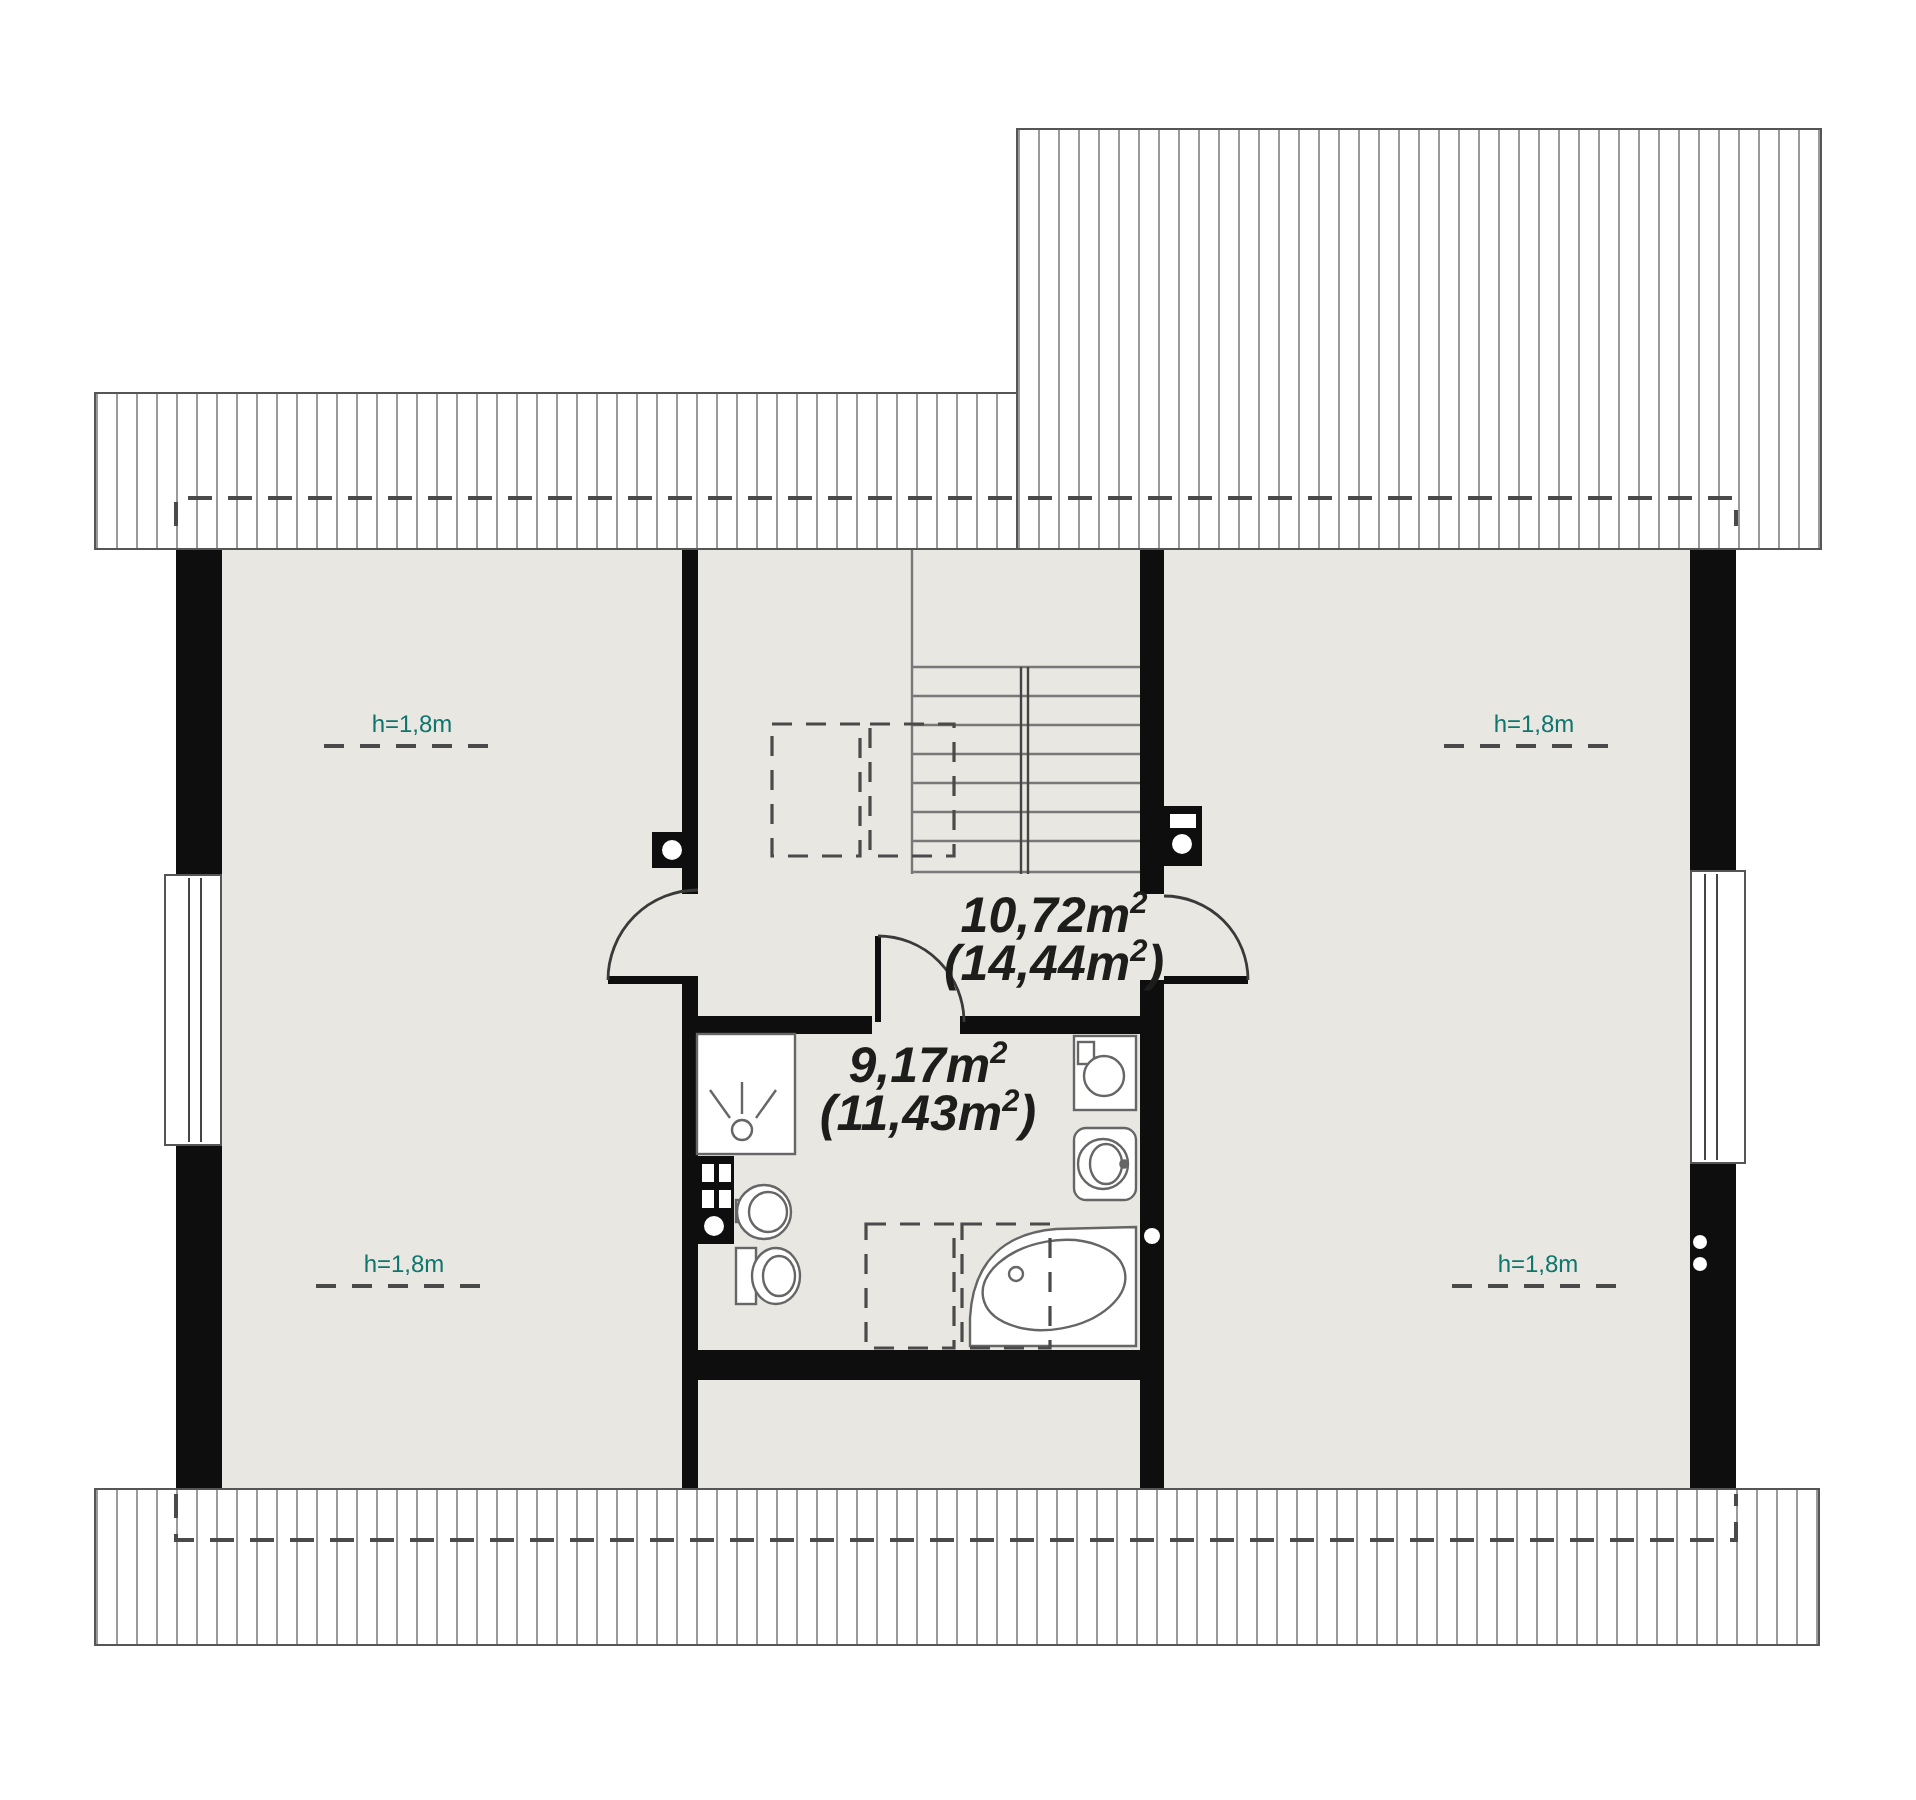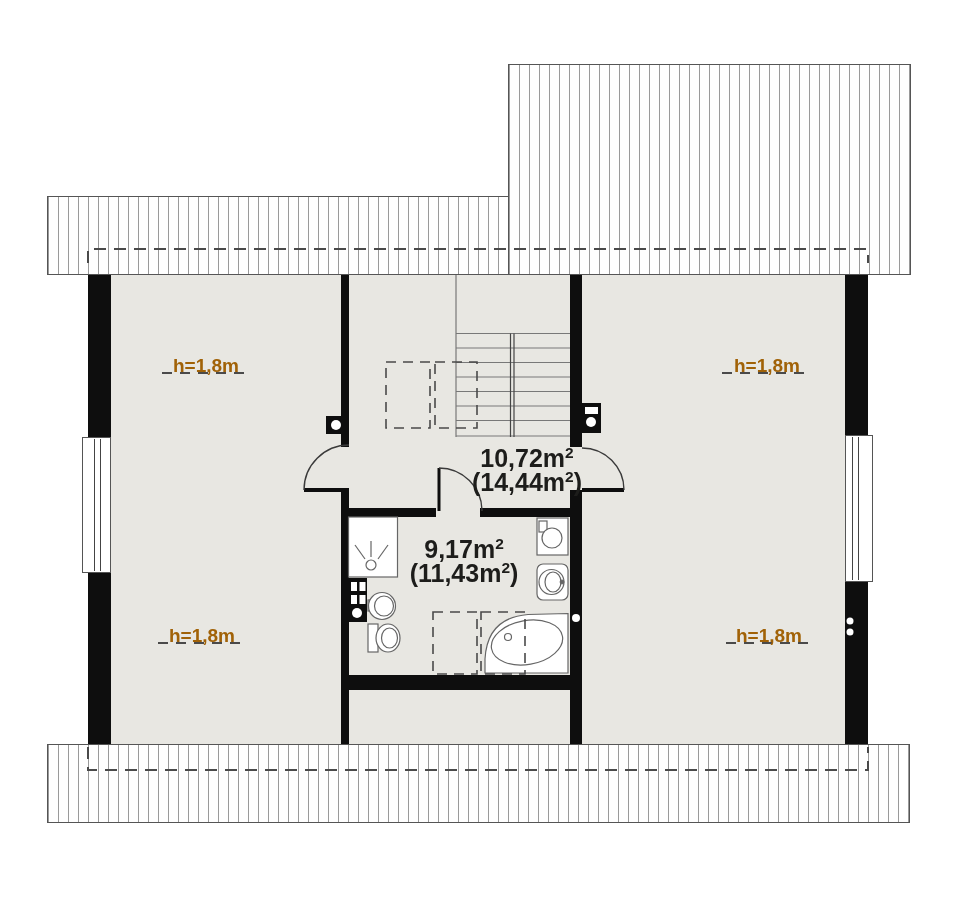--- a/index.html
+++ b/index.html
@@ -12,26 +12,26 @@
     background-color:#ffffff;
     background-image:repeating-linear-gradient(to right,#9a9a9a 0,#9a9a9a 1px,transparent 1px,transparent 10px);
     border:1px solid #555;
     box-sizing:border-box;
   }
   .wall{position:absolute;background:#0e0e0e;}
   .window{position:absolute;background:#ffffff;border:1px solid #555;box-sizing:border-box;}
   .glazing{position:absolute;top:1px;bottom:1px;width:5px;border-left:1px solid #444;border-right:1px solid #444;}
   .area-label{
     position:absolute;transform:translateX(-50%);text-align:center;white-space:nowrap;
-    font-weight:bold;font-size:25px;line-height:24px;color:#1d1d1b;letter-spacing:0px;
+    font-weight:bold;font-size:25px;line-height:24px;color:#1d1d1b;letter-spacing:0px;font-style:italic;
   }
   .area-label sup{font-size:62%;line-height:0;}
   .h-label{
     position:absolute;transform:translateX(-50%);white-space:nowrap;
-    font-size:19px;font-weight:700;color:#a16207;
+    font-size:12px;font-weight:400;color:#0f766e;
   }
   svg.overlay{position:absolute;left:0;top:0;pointer-events:none;}
 </style>
 </head>
 <body>
 
 <div id="plan-canvas">
 
   <div class="abs hatch" style="left:47px;top:196px;width:461px;height:79px;border-right:none;"></div>
   <div class="abs hatch" style="left:508px;top:64px;width:403px;height:211px;"></div>
@@ -166,21 +166,21 @@
       <circle cx="576" cy="618" r="4"></circle>
       <circle cx="850" cy="621" r="3.5"></circle>
       <circle cx="850" cy="632" r="3.5"></circle>
     </g>
   </svg>
 
   <div class="area-label" style="left:527px;top:446px;">
     <div>10,72m<sup>2</sup></div>
     <div>(14,44m<sup>2</sup>)</div>
   </div>
-  <div class="area-label" style="left:464px;top:537px;">
+  <div class="area-label" style="left:464px;top:521px;">
     <div>9,17m<sup>2</sup></div>
     <div>(11,43m<sup>2</sup>)</div>
   </div>
 
   <div class="h-label" style="left:206px;top:355px;">h=1,8m</div>
   <div class="h-label" style="left:767px;top:355px;">h=1,8m</div>
   <div class="h-label" style="left:202px;top:625px;">h=1,8m</div>
   <div class="h-label" style="left:769px;top:625px;">h=1,8m</div>
 
 </div>

